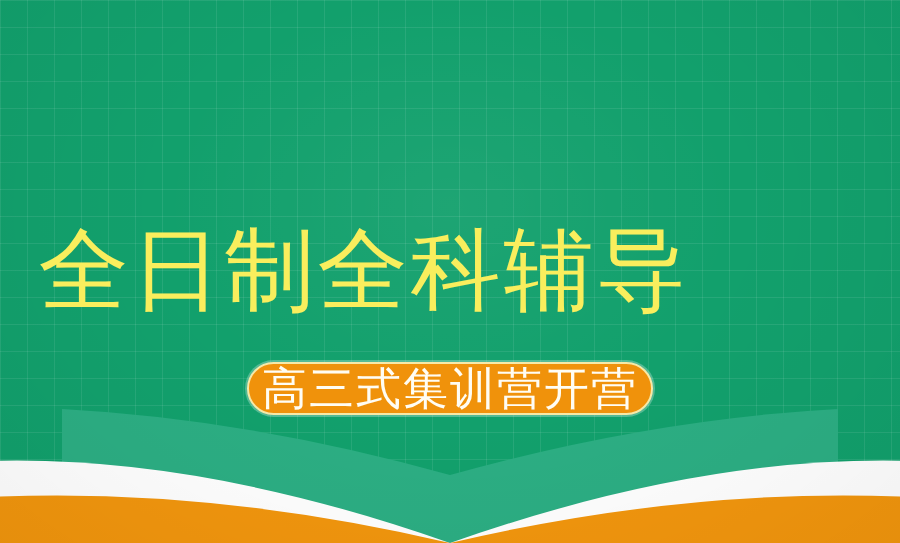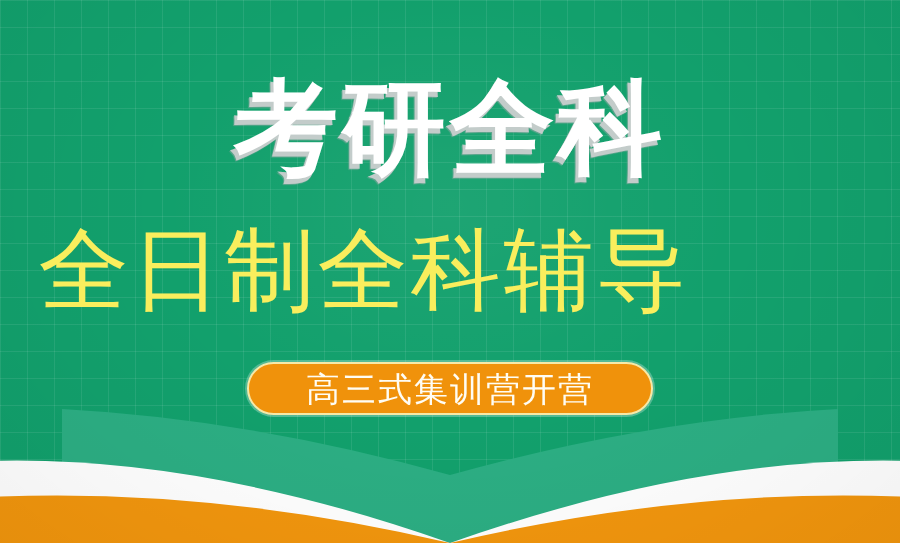--- a/index.html
+++ b/index.html
@@ -94,21 +94,21 @@
     border-radius: 28px;
     background: #f0920b;
     border: 2px solid #f6e9a8;
     box-shadow: 0 0 0 2px rgba(255,255,255,0.28);
     display: flex;
     align-items: center;
     justify-content: center;
   }
   .pill-label {
     color: #fffdf4;
-    font-size: 34px;
+    font-size: 45px;
     line-height: 34px;
     font-weight: 400;
     letter-spacing: 2px;
     white-space: nowrap;
   }
 </style>
 </head>
 <body>
 
 <div class="banner">
@@ -126,21 +126,20 @@
 
       <path fill="#f2960d" d="M -10,114 Q 210,104 450,160 L -10,160 Z"></path>
       <path fill="#f2960d" d="M 910,114 Q 690,104 450,160 L 910,160 Z"></path>
     </svg>
   </div>
 
   <div class="vignette"></div>
 
   <div class="content">
 
-    <div class="headline-main">考研全科</div>
 
     <div class="headline-sub">全日制全科辅导</div>
 
     <div class="pill">
       <span class="pill-label">高三式集训营开营</span>
     </div>
 
   </div>
 </div>
 

